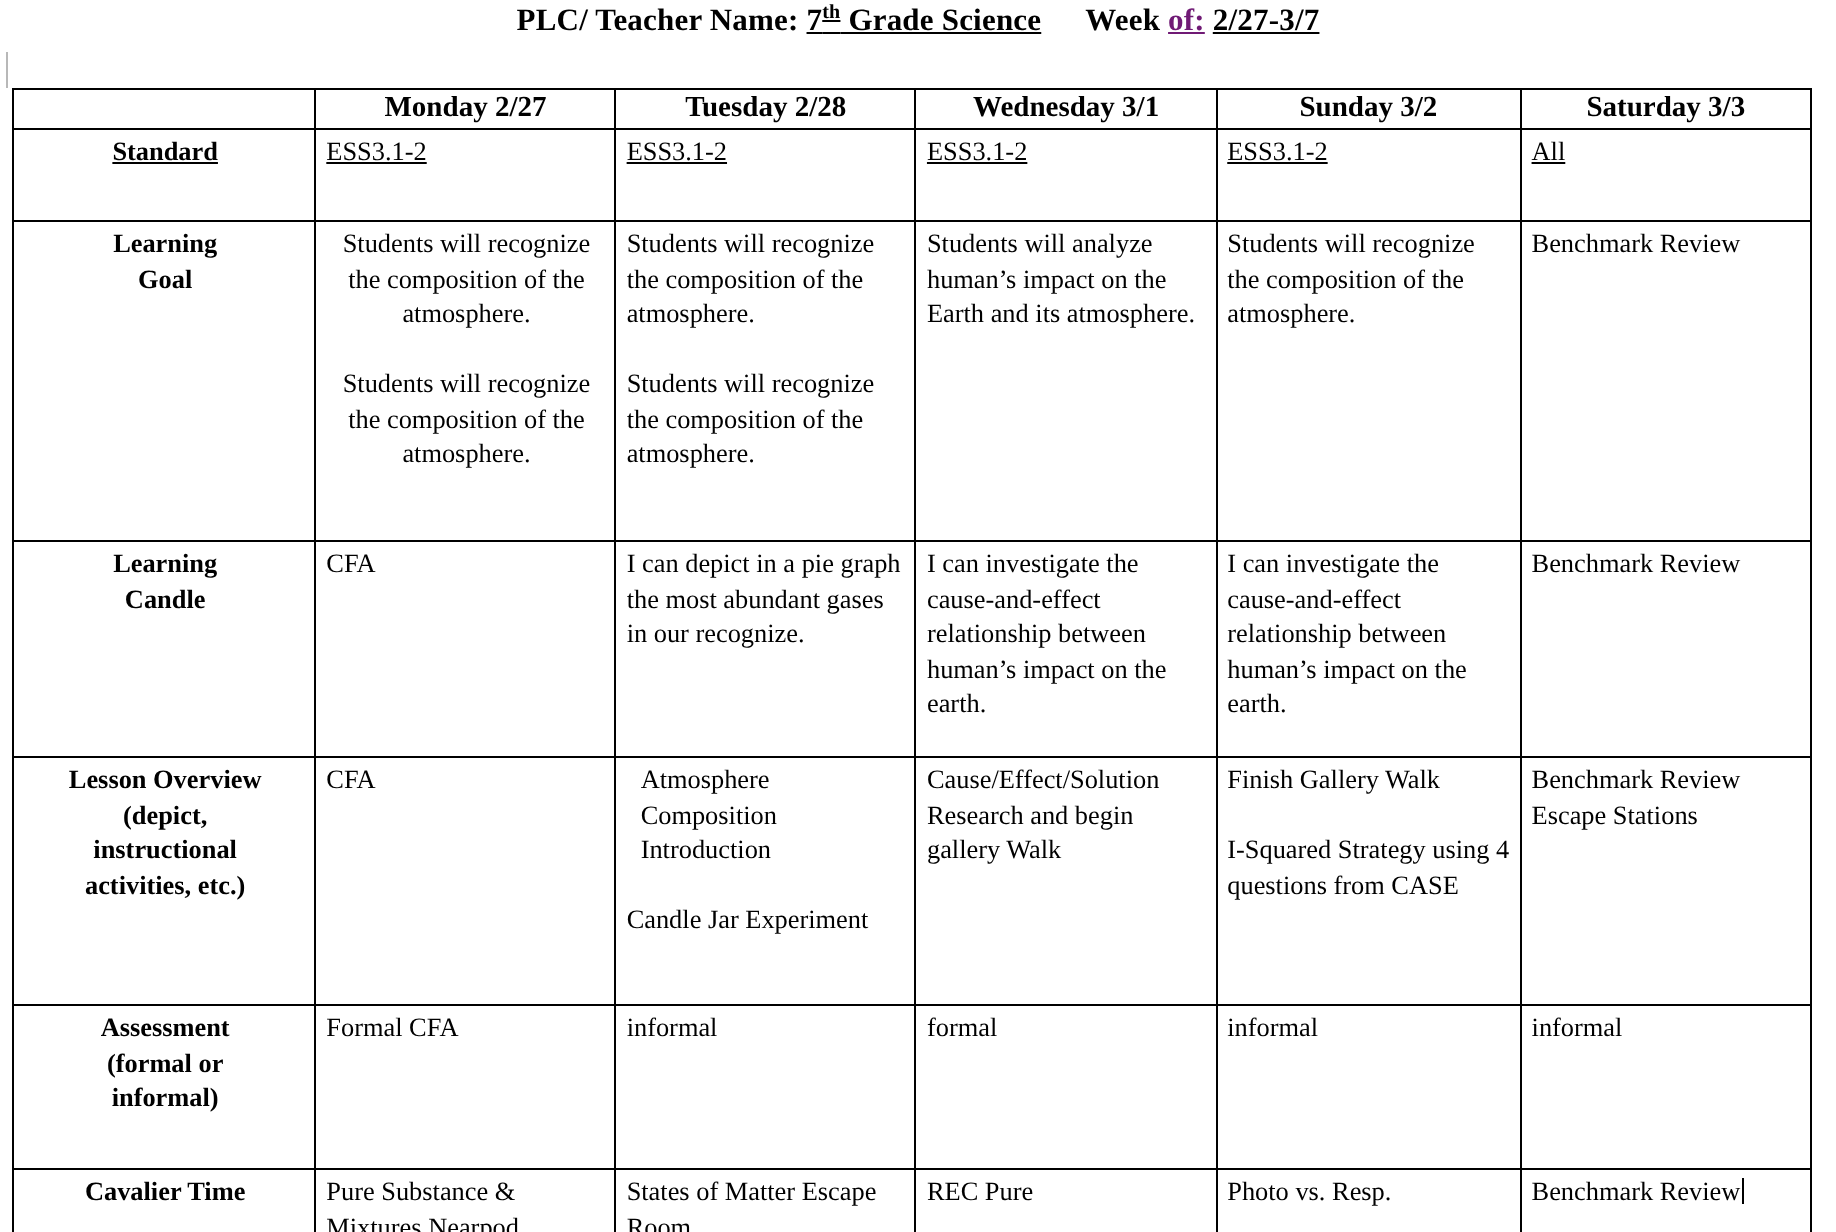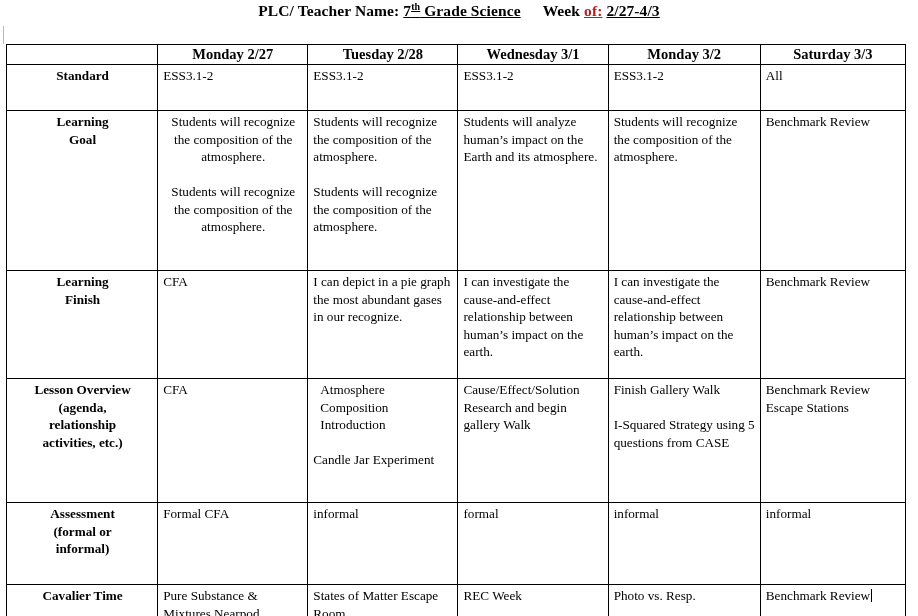--- a/index.html
+++ b/index.html
@@ -44,21 +44,21 @@
     letter-spacing: 0.1px;
     white-space: nowrap;
   }
   .doc-title .u { text-decoration: underline; }
   .doc-title .sup {
     font-size: 10px;
     vertical-align: super;
     line-height: 0;
     text-decoration: underline;
   }
-  .doc-title .blue { color: #b91c1c; }
+  .doc-title .blue { color: #701a75; }
   .doc-title .gap { display: inline-block; width: 22px; }
 
   table.plan {
     position: absolute;
     left: 6px;
     top: 44px;
     border-collapse: collapse;
     table-layout: fixed;
     width: 900px;
   }
@@ -92,21 +92,21 @@
   td.rowlabel {
     text-align: center;
     font-weight: bold;
     font-size: 14px;
     vertical-align: middle;
     line-height: 1.2;
     padding: 0 2px;
   }
 
   
-  tr.r-standard td   { height: 41px; }
+  tr.r-standard td   { height: 41px; text-decoration: underline; }
   tr.r-goal td       { height: 155px; }
   tr.r-targets td    { height: 103px; }
   tr.r-overview td   { height: 119px; }
   tr.r-assess td     { height: 77px; font-family: Liberation Serif, serif; }
   tr.r-cavalier td   { height: 44px; }
 
   .p { margin: 0; }
   .blank { margin: 0; height: 1.33em; }
 
   .center-text { text-align: center; }
@@ -123,39 +123,39 @@
   }
 </style>
 </head>
 <body>
 
 <div class="page">
 
   <div class="margin-guide"></div>
 
   <div class="doc-title">
-    <span>PLC/ Teacher Name: </span><span class="u"><span>7</span><span class="sup">th</span><span> Grade Science</span></span><span class="gap"></span><span>Week </span><span class="u blue">of:</span><span>&nbsp;</span><span class="u">2/27-4/3</span>
+    <span>PLC/ Teacher Name: </span><span class="u"><span>7</span><span class="sup">th</span><span> Grade Science</span></span><span class="gap"></span><span>Week </span><span class="u blue">of:</span><span>&nbsp;</span><span class="u">2/27-3/7</span>
   </div>
 
   <table class="plan">
     <colgroup>
       <col class="c-label">
       <col class="c-day">
       <col class="c-day">
       <col class="c-day">
       <col class="c-day4">
       <col class="c-day5">
     </colgroup>
     <tbody id="table-body">
         <tr class="head">
           <td></td>
           <td>Monday 2/27</td>
           <td>Tuesday 2/28</td>
           <td>Wednesday 3/1</td>
-          <td>Monday 3/2</td>
+          <td>Sunday 3/2</td>
           <td>Saturday 3/3</td>
         </tr>
         <tr class="r-standard">
           <td class="rowlabel">Standard</td>
           <td>
             <div class="p">ESS3.1-2</div>
           </td>
           <td>
             <div class="p">ESS3.1-2</div>
           </td>
@@ -190,60 +190,60 @@
           <td>
             <div class="p">Students will recognize the composition of the atmosphere.</div>
           </td>
           <td>
             <div class="p">Benchmark Review</div>
           </td>
         </tr>
         <tr class="r-targets">
           <td class="rowlabel">
             <div>Learning</div>
-            <div>Finish</div>
+            <div>Candle</div>
           </td>
           <td>
             <div class="p">CFA</div>
           </td>
           <td>
             <div class="p">I can depict in a pie graph the most abundant gases in our recognize.</div>
           </td>
           <td>
             <div class="p">I can investigate the cause-and-effect relationship between human’s impact on the earth.</div>
           </td>
           <td>
             <div class="p">I can investigate the cause-and-effect relationship between human’s impact on the earth.</div>
           </td>
           <td>
             <div class="p">Benchmark Review</div>
           </td>
         </tr>
         <tr class="r-overview">
           <td class="rowlabel">
             <div>Lesson Overview</div>
-            <div>(agenda,</div>
-            <div>relationship</div>
+            <div>(depict,</div>
+            <div>instructional</div>
             <div>activities, etc.)</div>
           </td>
           <td>
             <div class="p">CFA</div>
           </td>
           <td>
             <div class="p indent-sp">Atmosphere Composition Introduction</div>
             <div class="blank"></div>
             <div class="p">Candle Jar Experiment</div>
           </td>
           <td>
             <div class="p">Cause/Effect/Solution Research and begin gallery Walk</div>
           </td>
           <td>
             <div class="p">Finish Gallery Walk</div>
             <div class="blank"></div>
-            <div class="p">I-Squared Strategy using 5 questions from CASE</div>
+            <div class="p">I-Squared Strategy using 4 questions from CASE</div>
           </td>
           <td>
             <div class="p">Benchmark Review Escape Stations</div>
           </td>
         </tr>
         <tr class="r-assess">
           <td class="rowlabel">
             <div>Assessment</div>
             <div>(formal or</div>
             <div>informal)</div>
@@ -266,21 +266,21 @@
         </tr>
         <tr class="r-cavalier">
           <td class="rowlabel">Cavalier Time</td>
           <td>
             <div class="p">Pure Substance &amp; Mixtures Nearpod</div>
           </td>
           <td>
             <div class="p">States of Matter Escape Room</div>
           </td>
           <td>
-            <div class="p">REC Week</div>
+            <div class="p">REC Pure</div>
           </td>
           <td>
             <div class="p">Photo vs. Resp.</div>
           </td>
           <td>
             <div class="p">Benchmark Review<span class="caret"></span></div>
           </td>
         </tr>
       </tbody>
   </table>

